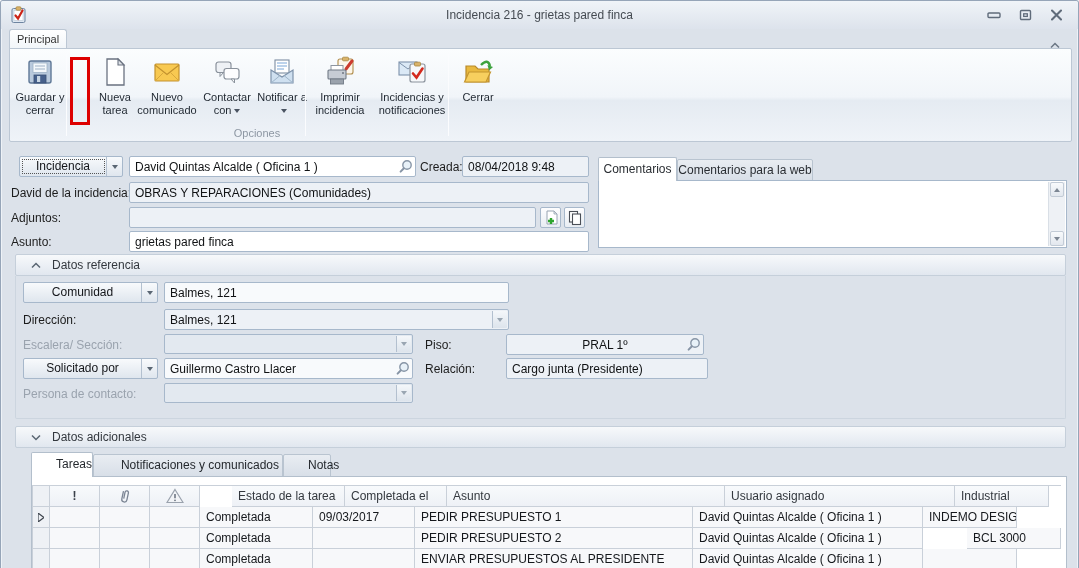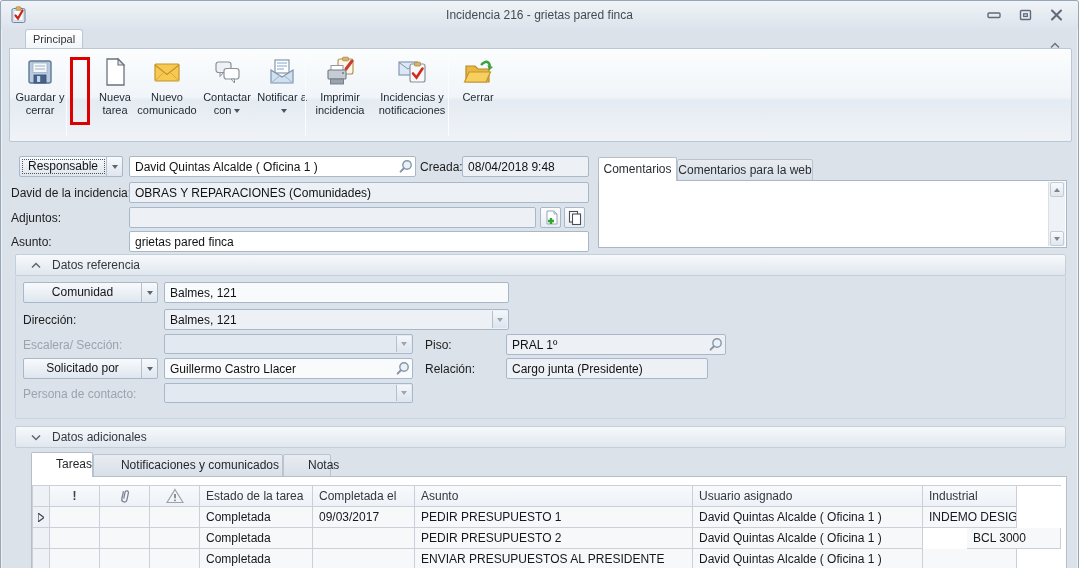--- a/index.html
+++ b/index.html
@@ -15,21 +15,21 @@
               background:linear-gradient(#f0f4f8,#dde3ec); }
   .win-icon { position:absolute; left:9px; top:5px; width:18px; height:18px; }
   .win-title { position:absolute; top:7px; left:100px; right:100px; text-align:center;
                font-size:12px; color:#454b52; white-space:nowrap; }
   .win-controls { position:absolute; right:14px; top:7px; display:flex; gap:15px; }
   .win-btn { width:16px; height:14px; display:flex; align-items:center; justify-content:center; }
 
   
   .tab-principal { position:absolute; left:8px; top:28px; width:58px; height:20px;
                    background:linear-gradient(#ffffff,#f1f5f9); border:1px solid #bcc7d4; border-bottom:none;
-                   border-radius:3px 3px 0 0; font-size:11px; color:#333; text-align:center; line-height:18px;margin-left:16px; }
+                   border-radius:3px 3px 0 0; font-size:11px; color:#333; text-align:center; line-height:18px; }
   .ribbon-collapse { position:absolute; right:18px; top:34px; }
 
   
   .ribbon { position:absolute; top:47px; left:8px; width:1063px; height:94px;
             background:linear-gradient(180deg,#fbfdfe 0%,#f1f5f9 52%,#e5ebf2 56%,#eff3f8 100%);
             border:1px solid #bcc7d4; border-radius:0 2px 2px 2px; }
   .rsep { position:absolute; top:5px; bottom:5px; width:1px; background:#c9d2dd; border-right:1px solid #fbfcfe; }
   .rbtn { position:absolute; top:5px; height:74px; display:flex; flex-direction:column; align-items:center;
           font-size:11px; line-height:13px; text-align:center; color:#1f2730; border-radius:2px; }
   .rbtn svg { margin:2px 0 3px 0; flex:none; }
@@ -227,24 +227,25 @@
     <div class="rbtn" style="left:444px; width:48px;">
       <svg width="32" height="32" viewBox="0 0 32 32">
         <path d="M4,10 h9 l3,3 h11 v13 h-23 z" fill="#e9b93f" stroke="#b8892b" stroke-width="1.2"></path>
         <path d="M2.5,26 l4.5,-10 h21.5 l-4.5,10 z" fill="#f7cf5e" stroke="#c4952f" stroke-width="1.2"></path>
         <path d="M19,9 q7,-7 9,1" fill="none" stroke="#3da23d" stroke-width="2.4"></path>
         <polygon points="25.5,9 31,11 27,14.5" fill="#3da23d"></polygon>
       </svg>
       <span>Cerrar</span>
     </div>
 
+    <div class="rgroup-label" style="left:56px; width:382px;">Opciones</div>
   </div>
 
   <div class="splitbtn" style="left:18px; top:155px; width:104px;">
-    <div class="main focused">Responsable</div>
+    <div class="main focused">Incidencia</div>
     <div class="arrow">
         <i></i>
       </div>
   </div>
   <div class="field" style="left:128px; top:155px; width:287px; padding-right:18px;">
     <span>David Quintas Alcalde ( Oficina 1 )</span>
     <svg class="mag" width="15" height="16" viewBox="0 0 15 16">
       <circle cx="9" cy="6" r="4.2" fill="#e8f1f8" stroke="#8795a6" stroke-width="1.4"></circle>
       <path d="M5.9,9.2 L2.6,12.6" stroke="#8795a6" stroke-width="2" stroke-linecap="round"></path>
     </svg>
@@ -323,21 +324,21 @@
   </div>
 
   <div class="flabel disabled" style="left:22px; top:337px;">Escalera/ Sección:</div>
   <div class="field disabled" style="left:163px; top:333px; width:249px; height:20px; padding-right:18px;">
     <span></span>
     <div class="combo-arrow dim">
         <i></i>
       </div>
   </div>
   <div class="flabel" style="left:424px; top:337px;">Piso:</div>
-  <div class="field readonly" style="left:505px; top:333px; width:220px; ">
+  <div class="field readonly" style="left:505px; top:333px; width:198px; text-align:center;">
     <span>PRAL 1º</span>
     <svg class="mag" width="15" height="16" viewBox="0 0 15 16">
       <circle cx="9" cy="6" r="4.2" fill="#e8f1f8" stroke="#8795a6" stroke-width="1.4"></circle>
       <path d="M5.9,9.2 L2.6,12.6" stroke="#8795a6" stroke-width="2" stroke-linecap="round"></path>
     </svg>
   </div>
 
   <div class="splitbtn" style="left:22px; top:357px; width:135px;">
     <div class="main">Solicitado por</div>
     <div class="arrow">
@@ -388,21 +389,21 @@
             <path d="M4.5,3.5 v8 a2.6,2.6 0 0 0 5.2,0 v-7.2 a1.7,1.7 0 0 0 -3.4,0 v6.6" fill="none" stroke="#7b8594" stroke-width="1.3" transform="rotate(12 7 8)"></path>
           </svg>
         </div>
         <div class="gc head c-icon" style="width:50px;">
           <svg width="18" height="16" viewBox="0 0 18 16">
             <path d="M9,1.5 L17,14.5 H1 Z" fill="#f2f4f7" stroke="#9aa2ad" stroke-width="1.2"></path>
             <path d="M9,6 v4.2" stroke="#6d7682" stroke-width="1.6"></path>
               <circle cx="9" cy="12.3" r="0.9" fill="#6d7682"></circle>
           </svg>
         </div>
-        <div class="gc head" style="width:113px;">Estado de la tarea</div>
+        <div class="gc head" style="width:113px;margin-left:32px;">Estado de la tarea</div>
         <div class="gc head" style="width:102px;">Completada el</div>
         <div class="gc head" style="width:278px;">Asunto</div>
         <div class="gc head" style="width:230px;">Usuario asignado</div>
         <div class="gc head" style="width:94px;">Industrial</div>
       </div>
 
       <div class="grow">
         <div class="gc sel" style="width:17px;">
           <svg width="6" height="9" viewBox="0 0 6 9">
               <polygon points="0,0 6,4.5 0,9" fill="none" stroke="#3c434c" stroke-width="1.2"></polygon>

